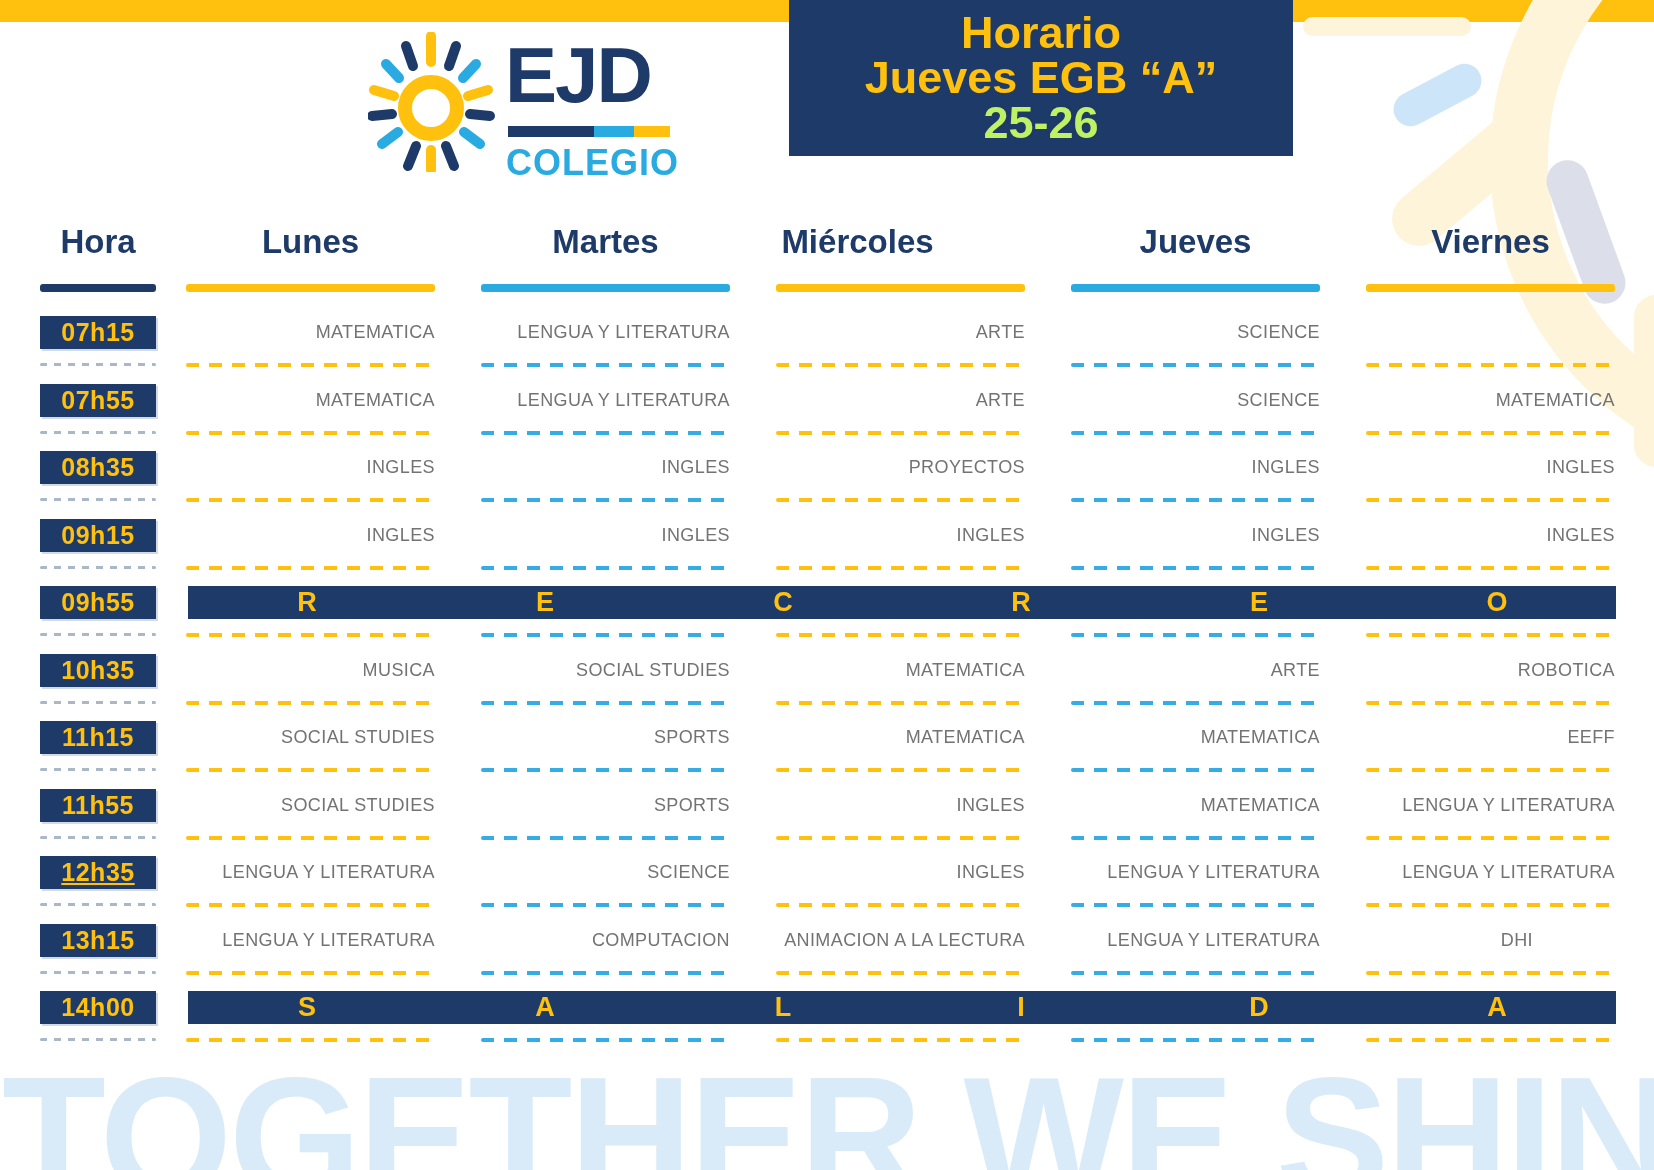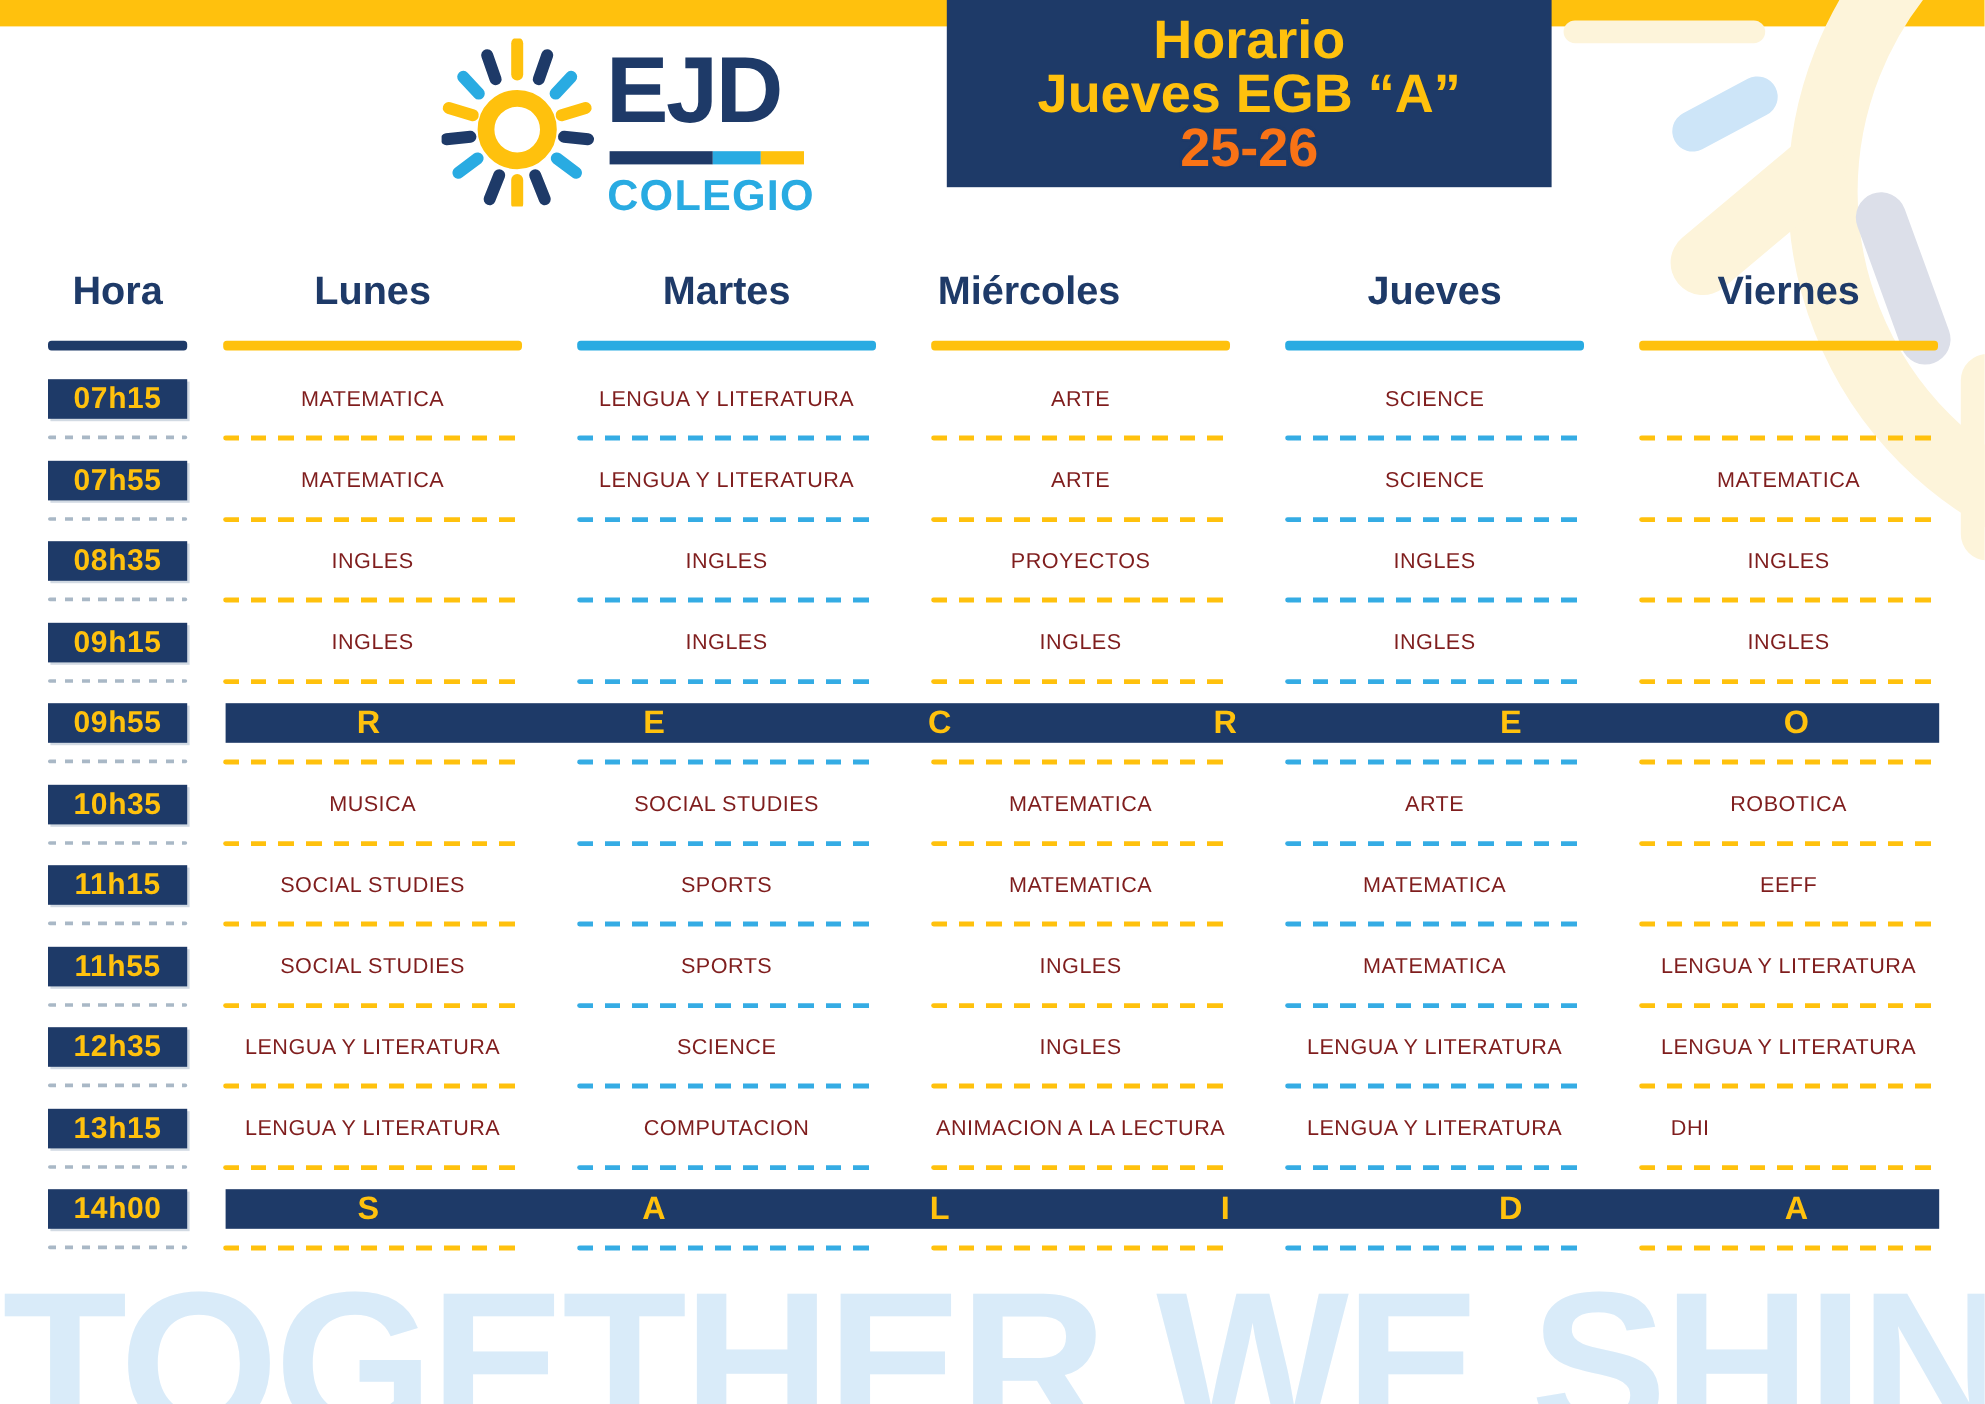--- a/index.html
+++ b/index.html
@@ -28,35 +28,35 @@
   .tc-navy{left:0;width:86px;background:#1e3a68;}
   .tc-sky{left:86px;width:40px;background:#29abe2;}
   .tc-yellow{left:126px;width:36px;background:#ffc10d;}
   .colegio{position:absolute;left:138px;top:112px;font-size:36px;font-weight:bold;
            color:#29abe2;letter-spacing:1px;}
   
   .banner{position:absolute;left:789px;top:0;width:504px;height:146px;background:#1e3a68;
           z-index:2;text-align:center;padding-top:10px;box-sizing:content-box;}
   .banner div{font-weight:bold;font-size:45px;line-height:45px;letter-spacing:0;}
   .bl-y{color:#ffc10d;}
-  .bl-w{color:#f97316;text-shadow:2px 0 0 #1e3a68,-2px 0 0 #1e3a68,0 2px 0 #1e3a68,0 -2px 0 #1e3a68,
+  .bl-w{color:#bef264;text-shadow:2px 0 0 #1e3a68,-2px 0 0 #1e3a68,0 2px 0 #1e3a68,0 -2px 0 #1e3a68,
          2px 2px 0 #1e3a68,-2px 2px 0 #1e3a68,2px -2px 0 #1e3a68,-2px -2px 0 #1e3a68;}
   
   #table{position:absolute;inset:0;z-index:2;}
   .hdr{position:absolute;top:222px;height:40px;font-size:33px;font-weight:bold;color:#1e3a68;
        text-align:center;line-height:40px;}
   .under{position:absolute;top:284px;height:8px;border-radius:3px;}
   .u-navy{background:#1e3a68;}
   .u-yellow{background:#ffc10d;}
   .u-blue{background:#29abe2;}
   .badge{position:absolute;left:40px;width:116px;height:33px;background:#1e3a68;
          box-shadow:2px 2px 0 rgba(173,188,204,.55);text-align:center;line-height:33px;
          font-size:25px;font-weight:bold;color:#ffc10d;letter-spacing:.5px;}
-  .cell{position:absolute;height:33px;line-height:33px;text-align:center;font-size:18px;
-        color:#7f1d1d;letter-spacing:.4px;white-space:nowrap;}
+  .cell{position:absolute;height:33px;line-height:33px;text-align:right;font-size:18px;
+        color:#737373;letter-spacing:.4px;white-space:nowrap;}
   .bigbar{position:absolute;left:188px;width:1428px;height:33px;background:#1e3a68;
           display:flex;}
   .bigbar span{flex:1;text-align:center;line-height:33px;font-size:27px;font-weight:bold;
                color:#ffc10d;}
   .sep{position:absolute;height:4px;border-radius:2px;}
   .sep-gray{background:repeating-linear-gradient(90deg,#a9b8c6 0 7px,transparent 7px 14px);height:3px;}
   .sep-yellow{background:repeating-linear-gradient(90deg,#ffc10d 0 13px,transparent 13px 23px);}
   .sep-blue{background:repeating-linear-gradient(90deg,#3badе5 0 13px,transparent 13px 23px);
             background:repeating-linear-gradient(90deg,#35ace4 0 13px,transparent 13px 23px);}
 </style>
@@ -213,21 +213,21 @@
       <div class="cell" style="left: 481px; width: 249px; top: 789px;">SPORTS</div>
       <div class="cell" style="left: 776px; width: 249px; top: 789px;">INGLES</div>
       <div class="cell" style="left: 1071px; width: 249px; top: 789px;">MATEMATICA</div>
       <div class="cell" style="left: 1366px; width: 249px; top: 789px;">LENGUA Y LITERATURA</div>
       <div class="sep sep-gray" style="left: 40px; width: 116px; top: 836px;"></div>
       <div class="sep sep-yellow" style="left: 186px; width: 249px; top: 836px;"></div>
       <div class="sep sep-blue" style="left: 481px; width: 249px; top: 836px;"></div>
       <div class="sep sep-yellow" style="left: 776px; width: 249px; top: 836px;"></div>
       <div class="sep sep-blue" style="left: 1071px; width: 249px; top: 836px;"></div>
       <div class="sep sep-yellow" style="left: 1366px; width: 249px; top: 836px;"></div>
-      <div class="badge" style="top: 856px;">12h35</div>
+      <div class="badge" style="top: 856px; text-decoration: underline;">12h35</div>
       <div class="cell" style="left: 186px; width: 249px; top: 856px;">LENGUA Y LITERATURA</div>
       <div class="cell" style="left: 481px; width: 249px; top: 856px;">SCIENCE</div>
       <div class="cell" style="left: 776px; width: 249px; top: 856px;">INGLES</div>
       <div class="cell" style="left: 1071px; width: 249px; top: 856px;">LENGUA Y LITERATURA</div>
       <div class="cell" style="left: 1366px; width: 249px; top: 856px;">LENGUA Y LITERATURA</div>
       <div class="sep sep-gray" style="left: 40px; width: 116px; top: 903px;"></div>
       <div class="sep sep-yellow" style="left: 186px; width: 249px; top: 903px;"></div>
       <div class="sep sep-blue" style="left: 481px; width: 249px; top: 903px;"></div>
       <div class="sep sep-yellow" style="left: 776px; width: 249px; top: 903px;"></div>
       <div class="sep sep-blue" style="left: 1071px; width: 249px; top: 903px;"></div>

